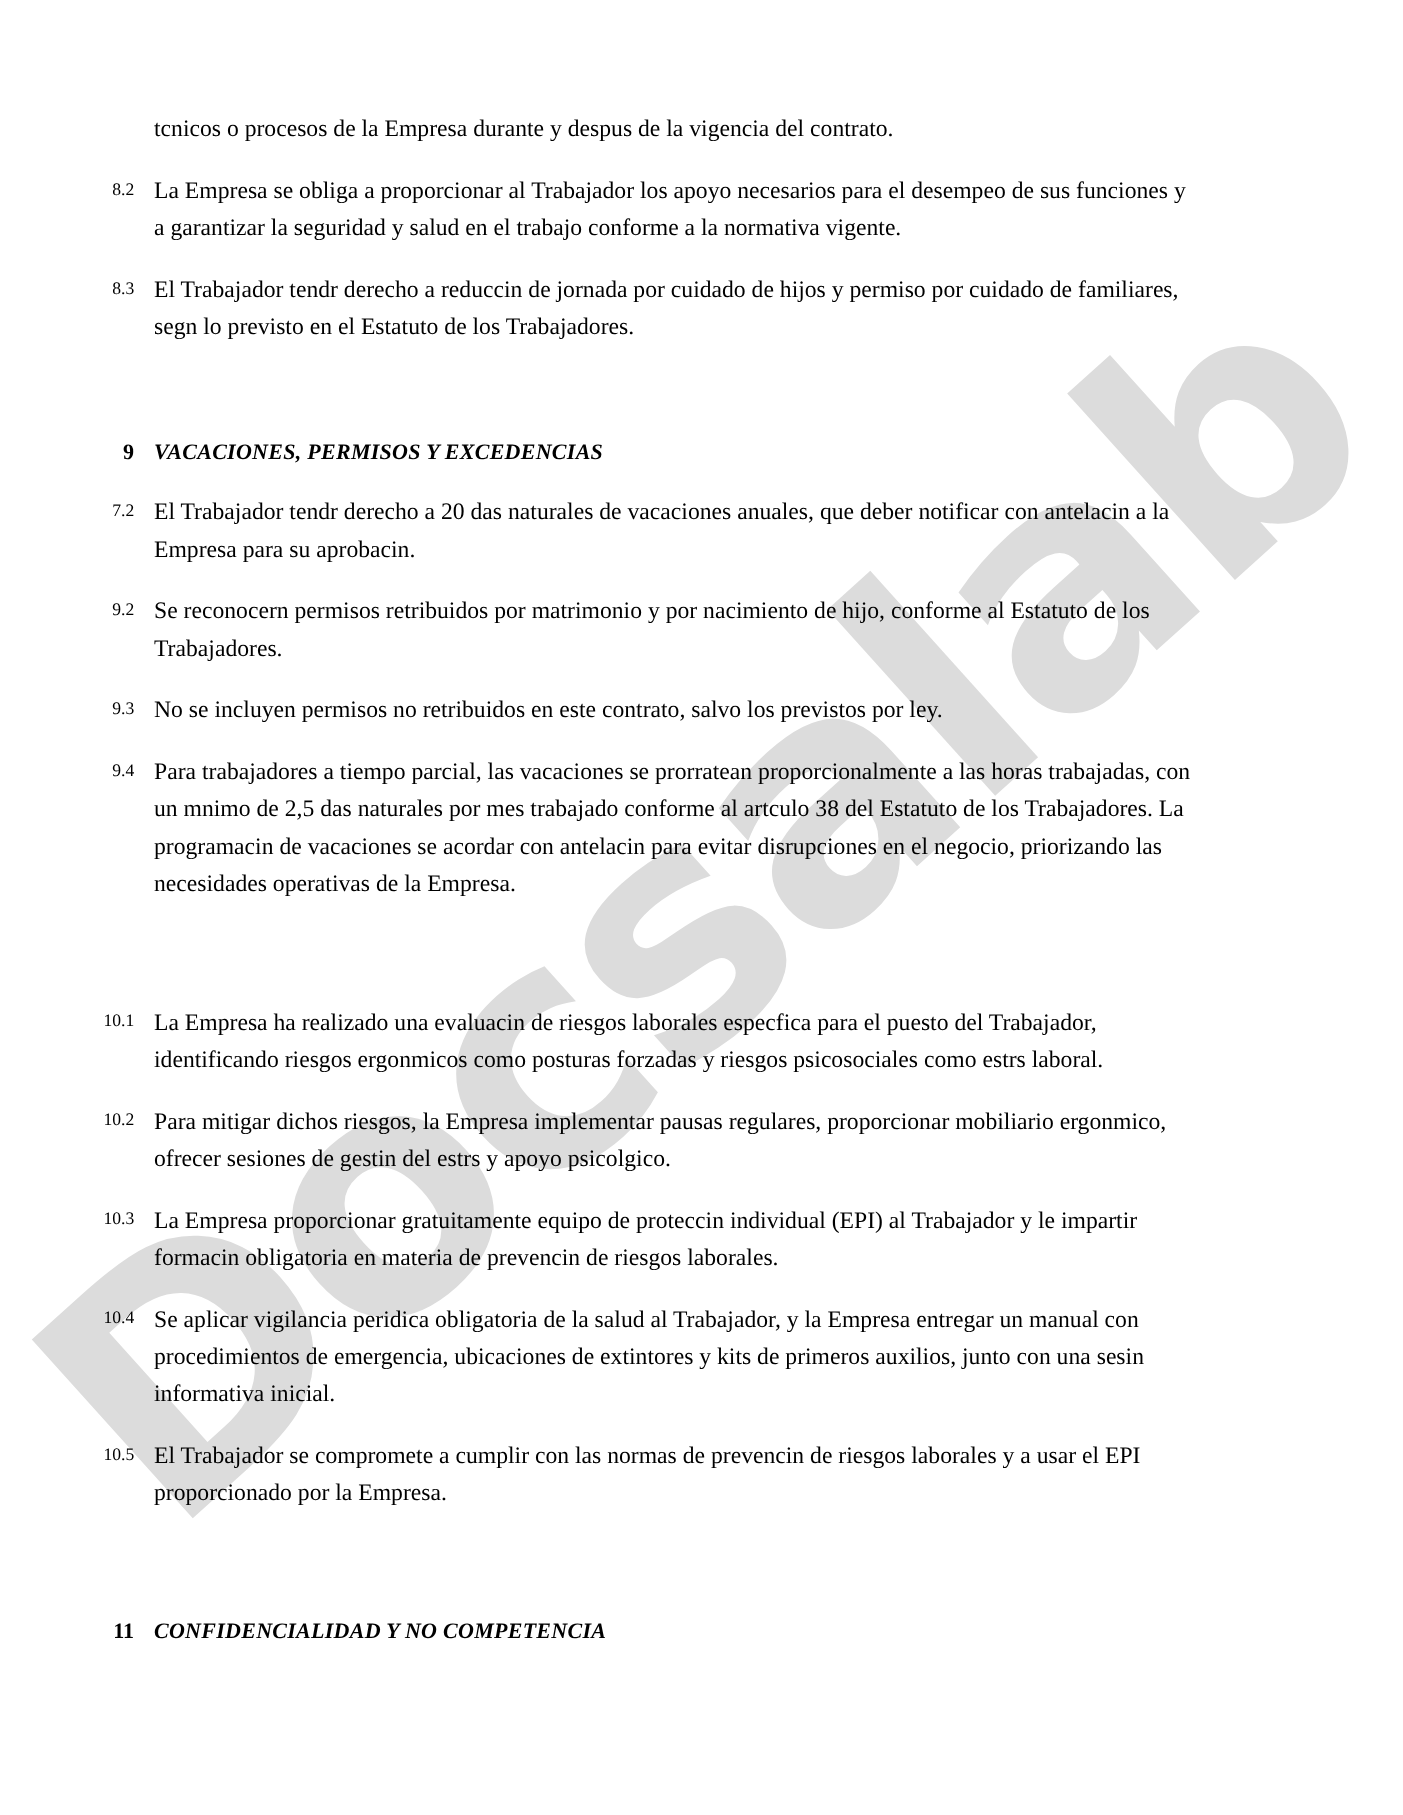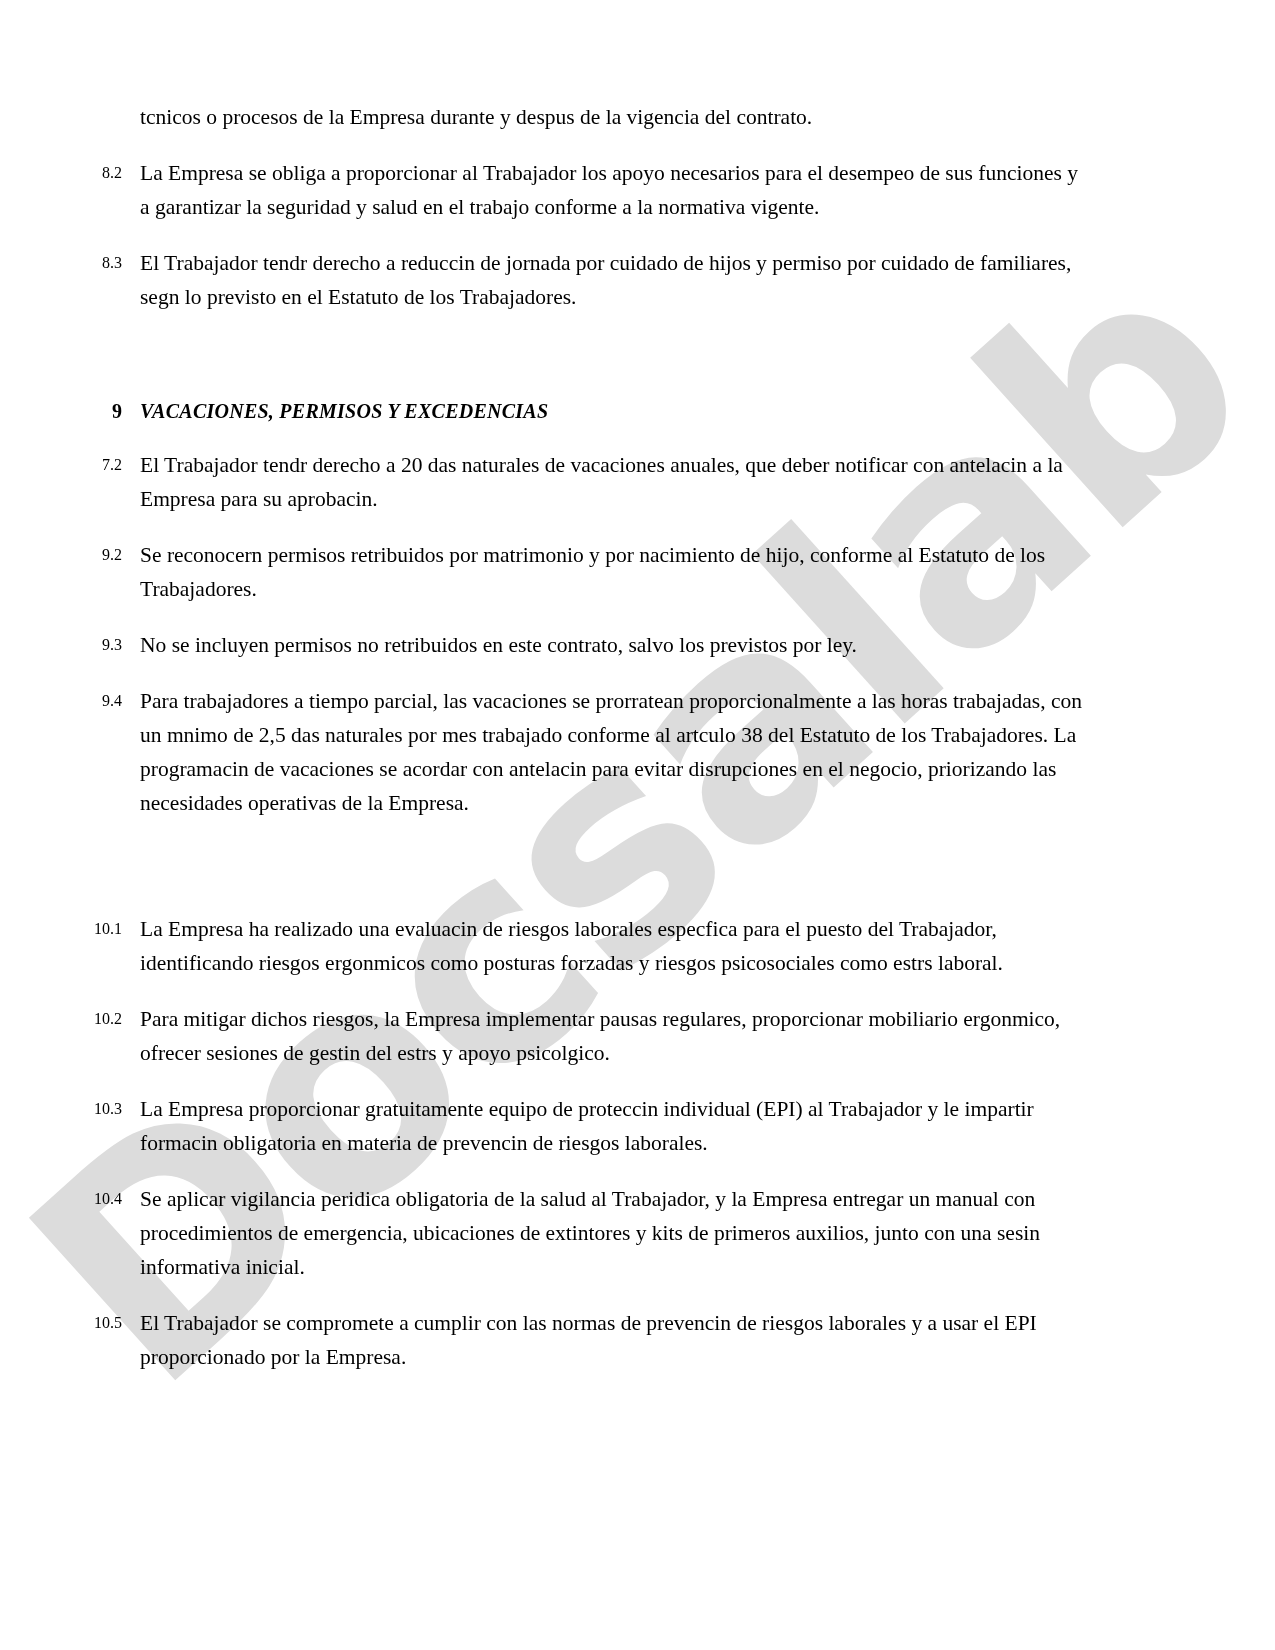--- a/index.html
+++ b/index.html
@@ -176,15 +176,19 @@
       <div class="body">Se aplicar vigilancia peridica obligatoria de la salud al Trabajador, y la Empresa entregar un manual con procedimientos de emergencia, ubicaciones de extintores y kits de primeros auxilios, junto con una sesin informativa inicial.</div>
     </div>
 
     <div class="block">
       <div class="num">10.5</div>
       <div class="body">El Trabajador se compromete a cumplir con las normas de prevencin de riesgos laborales y a usar el EPI proporcionado por la Empresa.</div>
     </div>
 
     <div class="gap-large"></div>
 
+    <div class="heading">
+      <div class="num">11</div>
+      <div class="body">CONFIDENCIALIDAD Y NO COMPETENCIA</div>
+    </div>
 
   </div>
 </div>
 
 </body></html>

